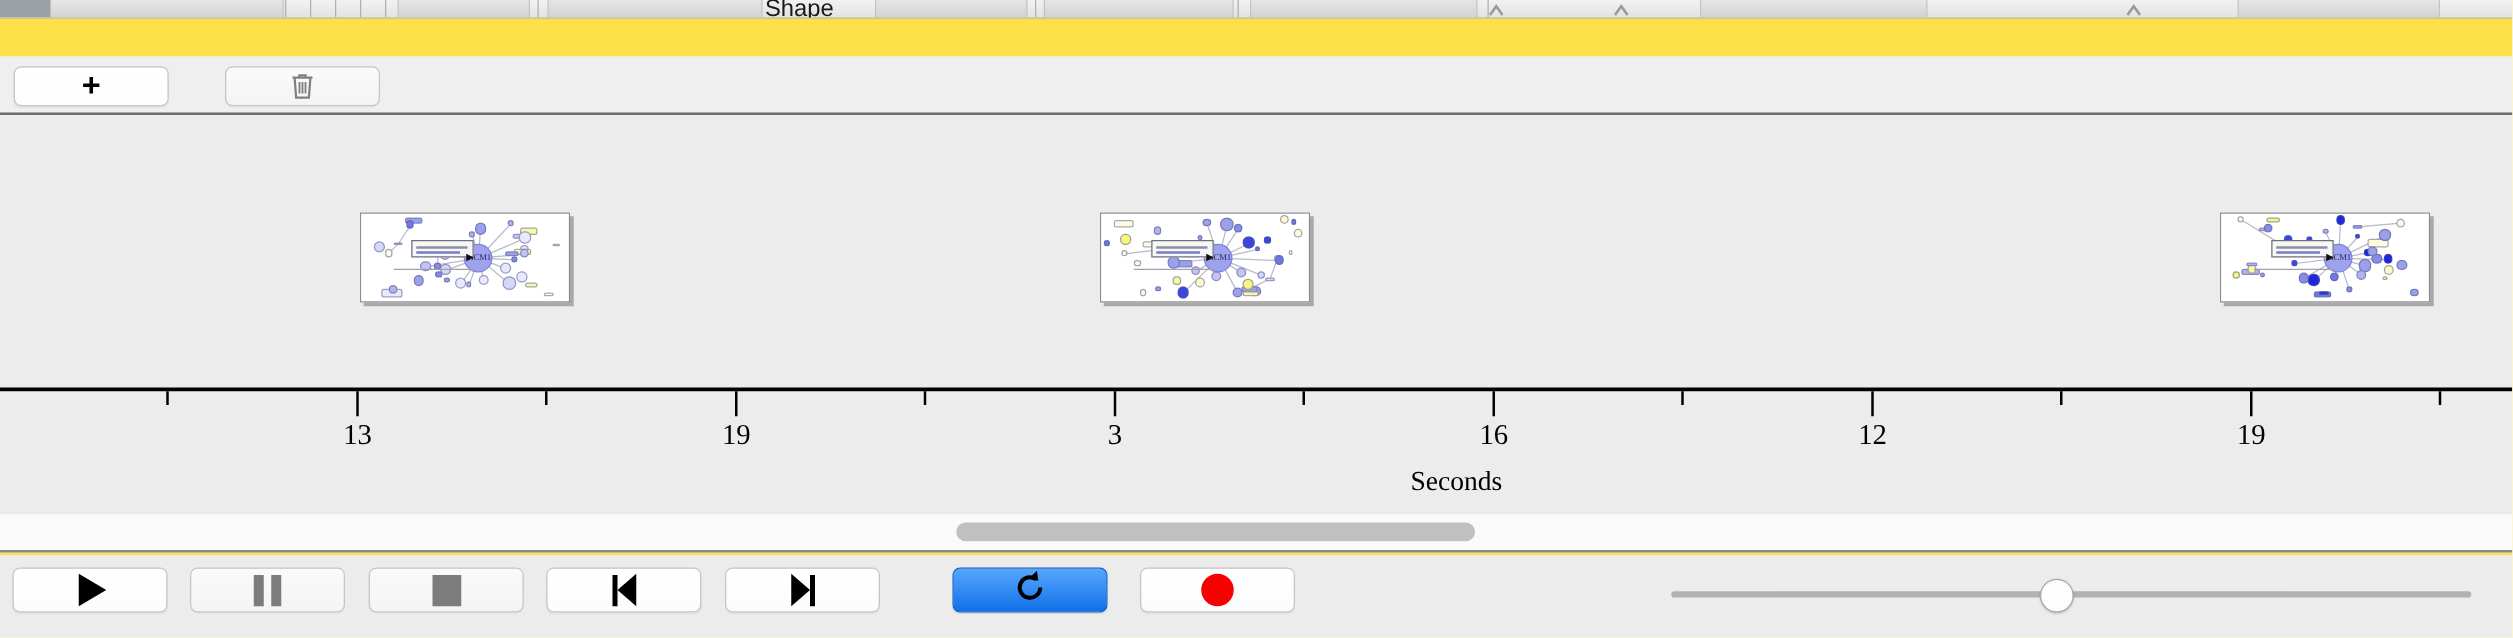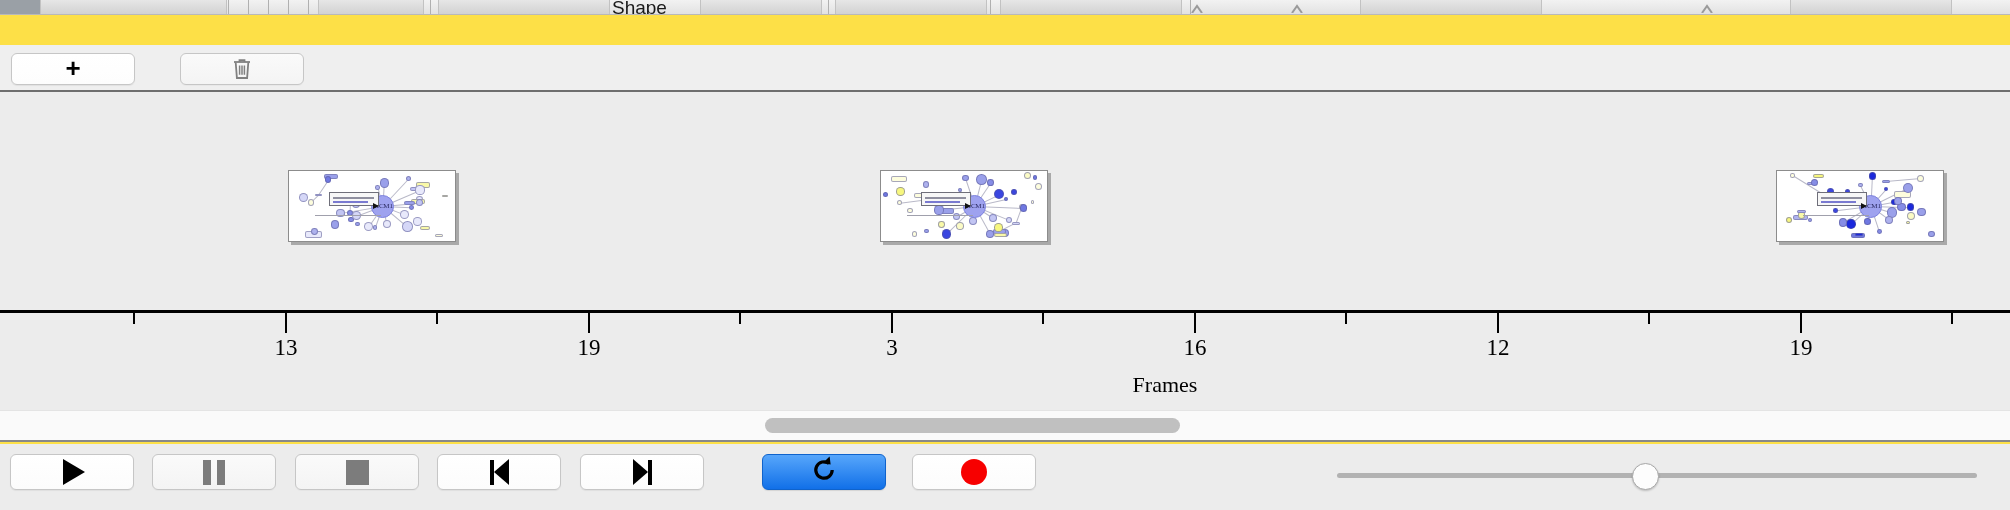--- a/index.html
+++ b/index.html
@@ -641,21 +641,21 @@
             <div class="net-hub" style="left: 82.29px; top: 23.5px; width: 23px; height: 23px;">MCM1</div>
             <div class="net-tooltip" style="left: 39.84px; top: 21px; width: 49.8px; height: 14px;">
               <i style="top: 4px; width: 40.8px; background: rgb(143, 143, 159);"></i>
               <i style="top: 8px; width: 34.8px; background: rgb(122, 122, 208);"></i>
             </div>
             <div class="net-arrow" style="left: 83.83px; top: 31.85px;"></div>
             <div class="net-caption" style="left: 25.73px; top: 43.75px; width: 66.4px;"></div>
           </div>
         </div>
       </div>
-    <div class="axis-title" id="axis-title" style="left: 1165px;">Frames</div>
+    <div class="axis-title" id="axis-title" style="left: 1165px;">Seconds</div>
   </div>
 
   <div class="scrollzone">
     <div id="timeline-hscrollbar-thumb" style="left: 765px; width: 415px;"></div>
   </div>
 
   <div class="playerbar">
     <div class="pbtn pbtn-on" style="left:10px;">
       <span class="ico-play"></span>
     </div>

